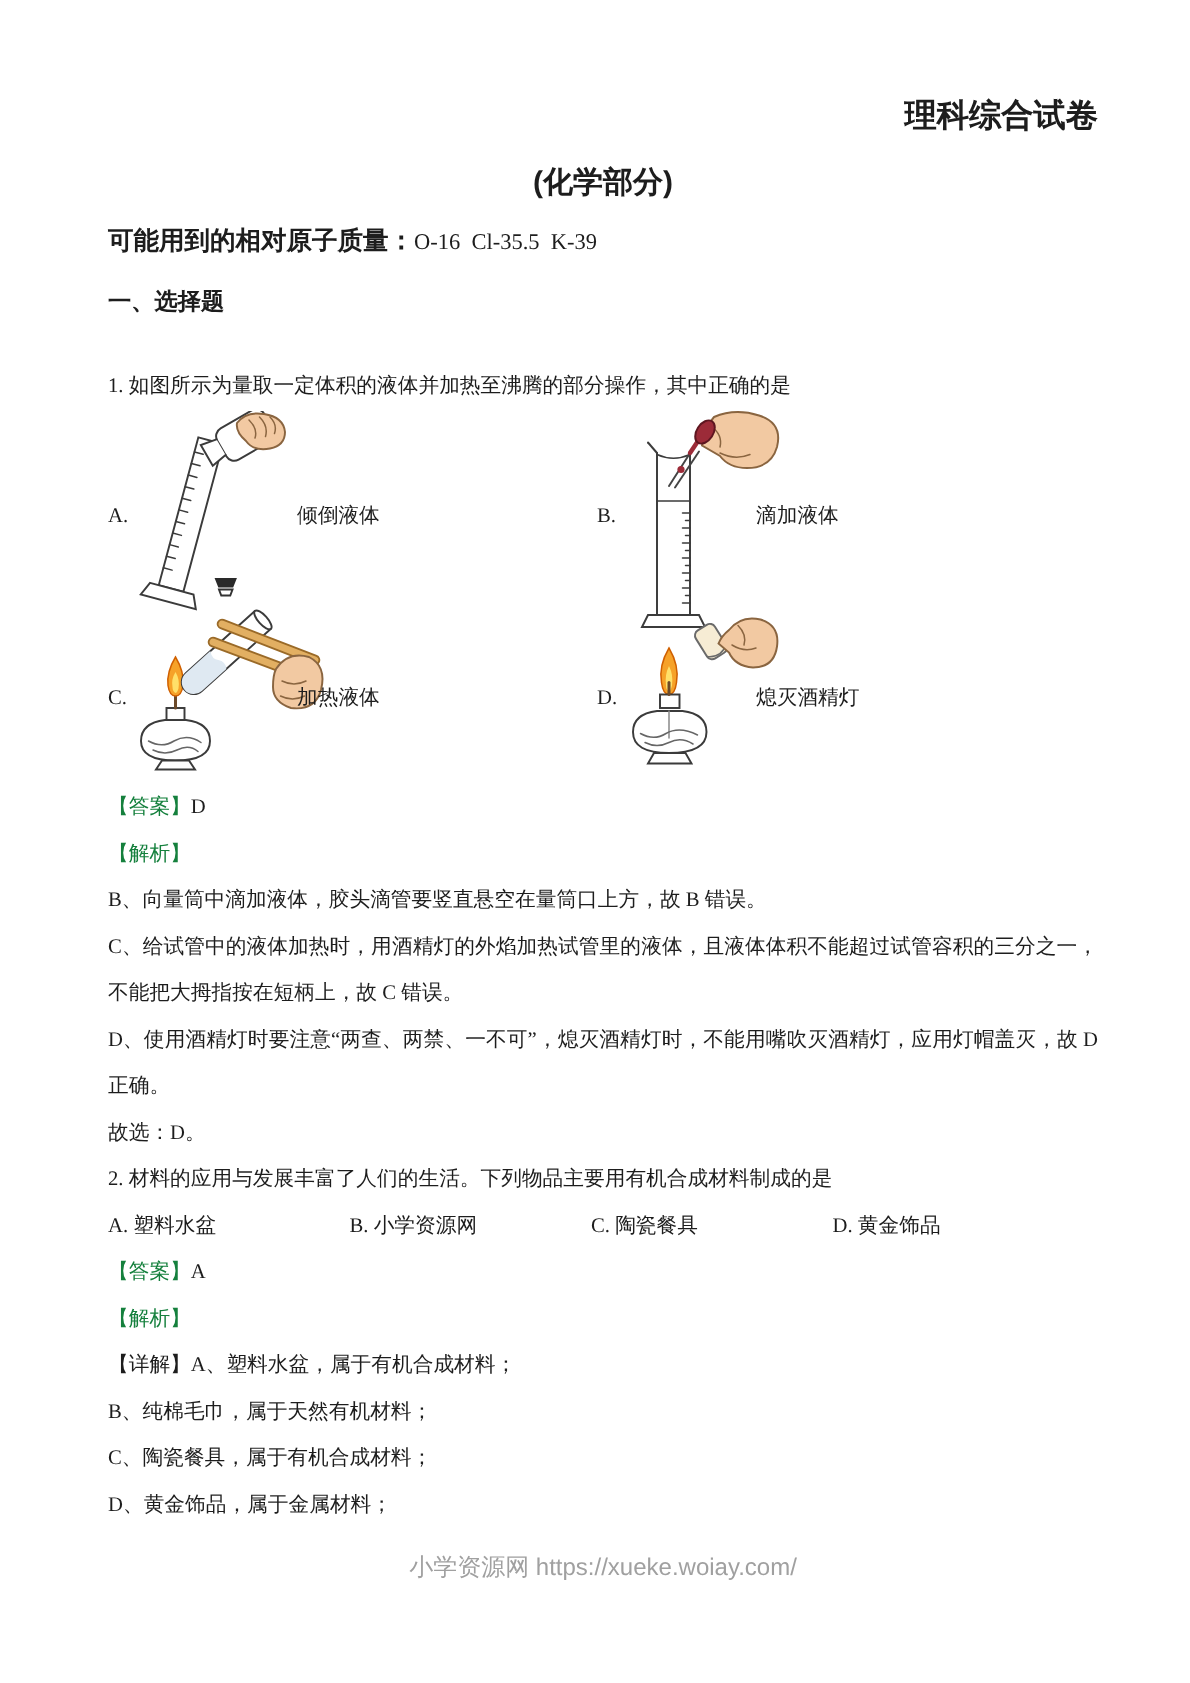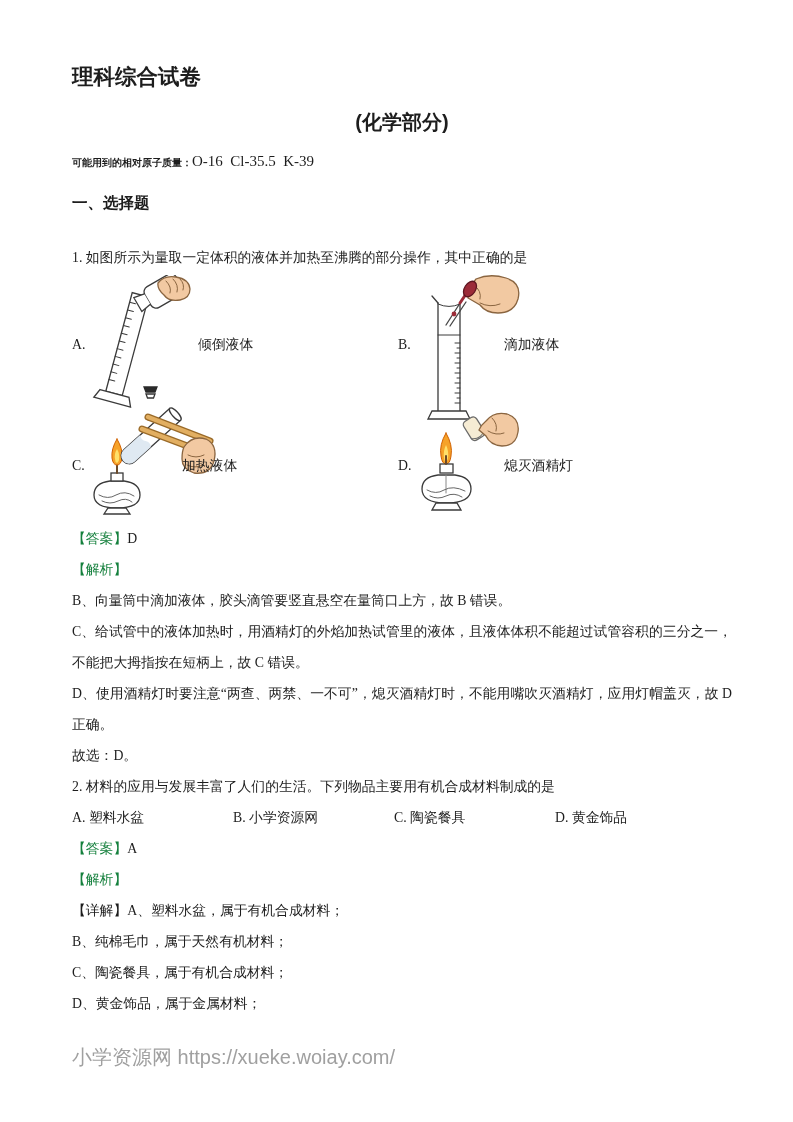--- a/index.html
+++ b/index.html
@@ -7,53 +7,53 @@
   .page {
     position:relative;
     width:793px; min-height:1122px;
     margin:0 auto;
     background:#ffffff;
     color:#1d1d1d;
     font-family:"Liberation Serif","DejaVu Serif",serif;
     padding:62px 61px 20px 72px;
   }
   .title {
-    margin:0; text-align:left;
+    margin:0; text-align:right;
     font-family:"Liberation Sans","DejaVu Sans",sans-serif;
     font-weight:700; font-size:21.5px; line-height:30px;
   }
   .subtitle {
     margin:16px 0 0; text-align:center;
     font-family:"Liberation Sans","DejaVu Sans",sans-serif;
     font-weight:700; font-size:20px; line-height:28px;
   }
   .atomic { margin:12px 0 0; font-size:15px; line-height:26px; }
   .atomic .lbl {
     font-family:"Liberation Sans","DejaVu Sans",sans-serif;
-    font-weight:700; font-size:10px;
+    font-weight:700; font-size:17px;
   }
   .atomic .vals { white-space:pre-wrap; }
   .section-heading {
     margin:14px 0 0;
     font-family:"Liberation Sans","DejaVu Sans",sans-serif;
     font-weight:700; font-size:15.5px; line-height:26px;
   }
   .line { margin:0; font-size:13.8px; line-height:31px; }
   .stem { margin-top:26px; }
   .just { text-align:justify; }
   .blue { color:#15803d; }
   .figures { position:relative; height:250px; }
   .fig-label, .fig-caption { position:absolute; font-size:13.8px; line-height:20px; }
   .fig { position:absolute; }
   .q2-options .opt { display:inline-block; width:161px; }
   .q2-options .opt:last-child { width:auto; }
   .footer {
-    margin:26px 0 0; 
-    font-family:"Liberation Sans","DejaVu Sans",sans-serif;
-    font-size:20px; line-height:24px; color:#a0a0a0;
+    margin:16px 0 0; text-align:center;
+    font-family:"Liberation Sans","DejaVu Sans",sans-serif;
+    font-size:16px; line-height:24px; color:#a0a0a0;
   }
 </style>
 </head>
 <body>
 
 <div class="page">
 
   <h1 class="title">理科综合试卷</h1>
   <h2 class="subtitle">(化学部分)</h2>
 
@@ -140,21 +140,21 @@
           <path d="M60 22 L124 46" stroke="#e2af62" stroke-width="4.5"></path>
           <path d="M66 10 L128 34" stroke="#9a6a28" stroke-width="7"></path>
           <path d="M66 10 L128 34" stroke="#e2af62" stroke-width="4.5"></path>
         </g>
         <g>
           <path d="M102 40 Q110 28 124 32 Q136 38 132 54 Q128 68 112 66 Q100 62 100 52 Q100 44 102 40 Z" fill="#f2c9a2" stroke="#8a6540"></path>
           <path d="M106 48 Q114 52 122 48 M105 58 Q113 62 121 58" stroke="#8a6540" stroke-width="1"></path>
         </g>
       </g>
     </svg>
-    <span class="fig-caption" style="left:110px;top:183px">加热液体</span>
+    <span class="fig-caption" style="left:126px;top:183px">加热液体</span>
 
     <span class="fig-label" style="left:326px;top:183px">D.</span>
     <svg class="fig" style="left:334px;top:136px" width="124" height="114" viewBox="0 0 124 114">
       <g fill="none" stroke="#3b3b3b" stroke-width="1.3" stroke-linecap="round">
         <g>
           <path d="M40 24 Q47 36 45 47 Q44 55 40 55 Q36 55 35 47 Q33 36 40 24 Z" fill="#f6a229" stroke="#d06000" stroke-width="1"></path>
           <path d="M40 36 Q43 42 42 49 Q41 53 40 53 Q38 52 38 49 Q37 42 40 36 Z" fill="#ffe06a" stroke="none"></path>
         </g>
         <g>
           <rect x="34" y="55" width="13" height="9" fill="#ffffff"></rect>

